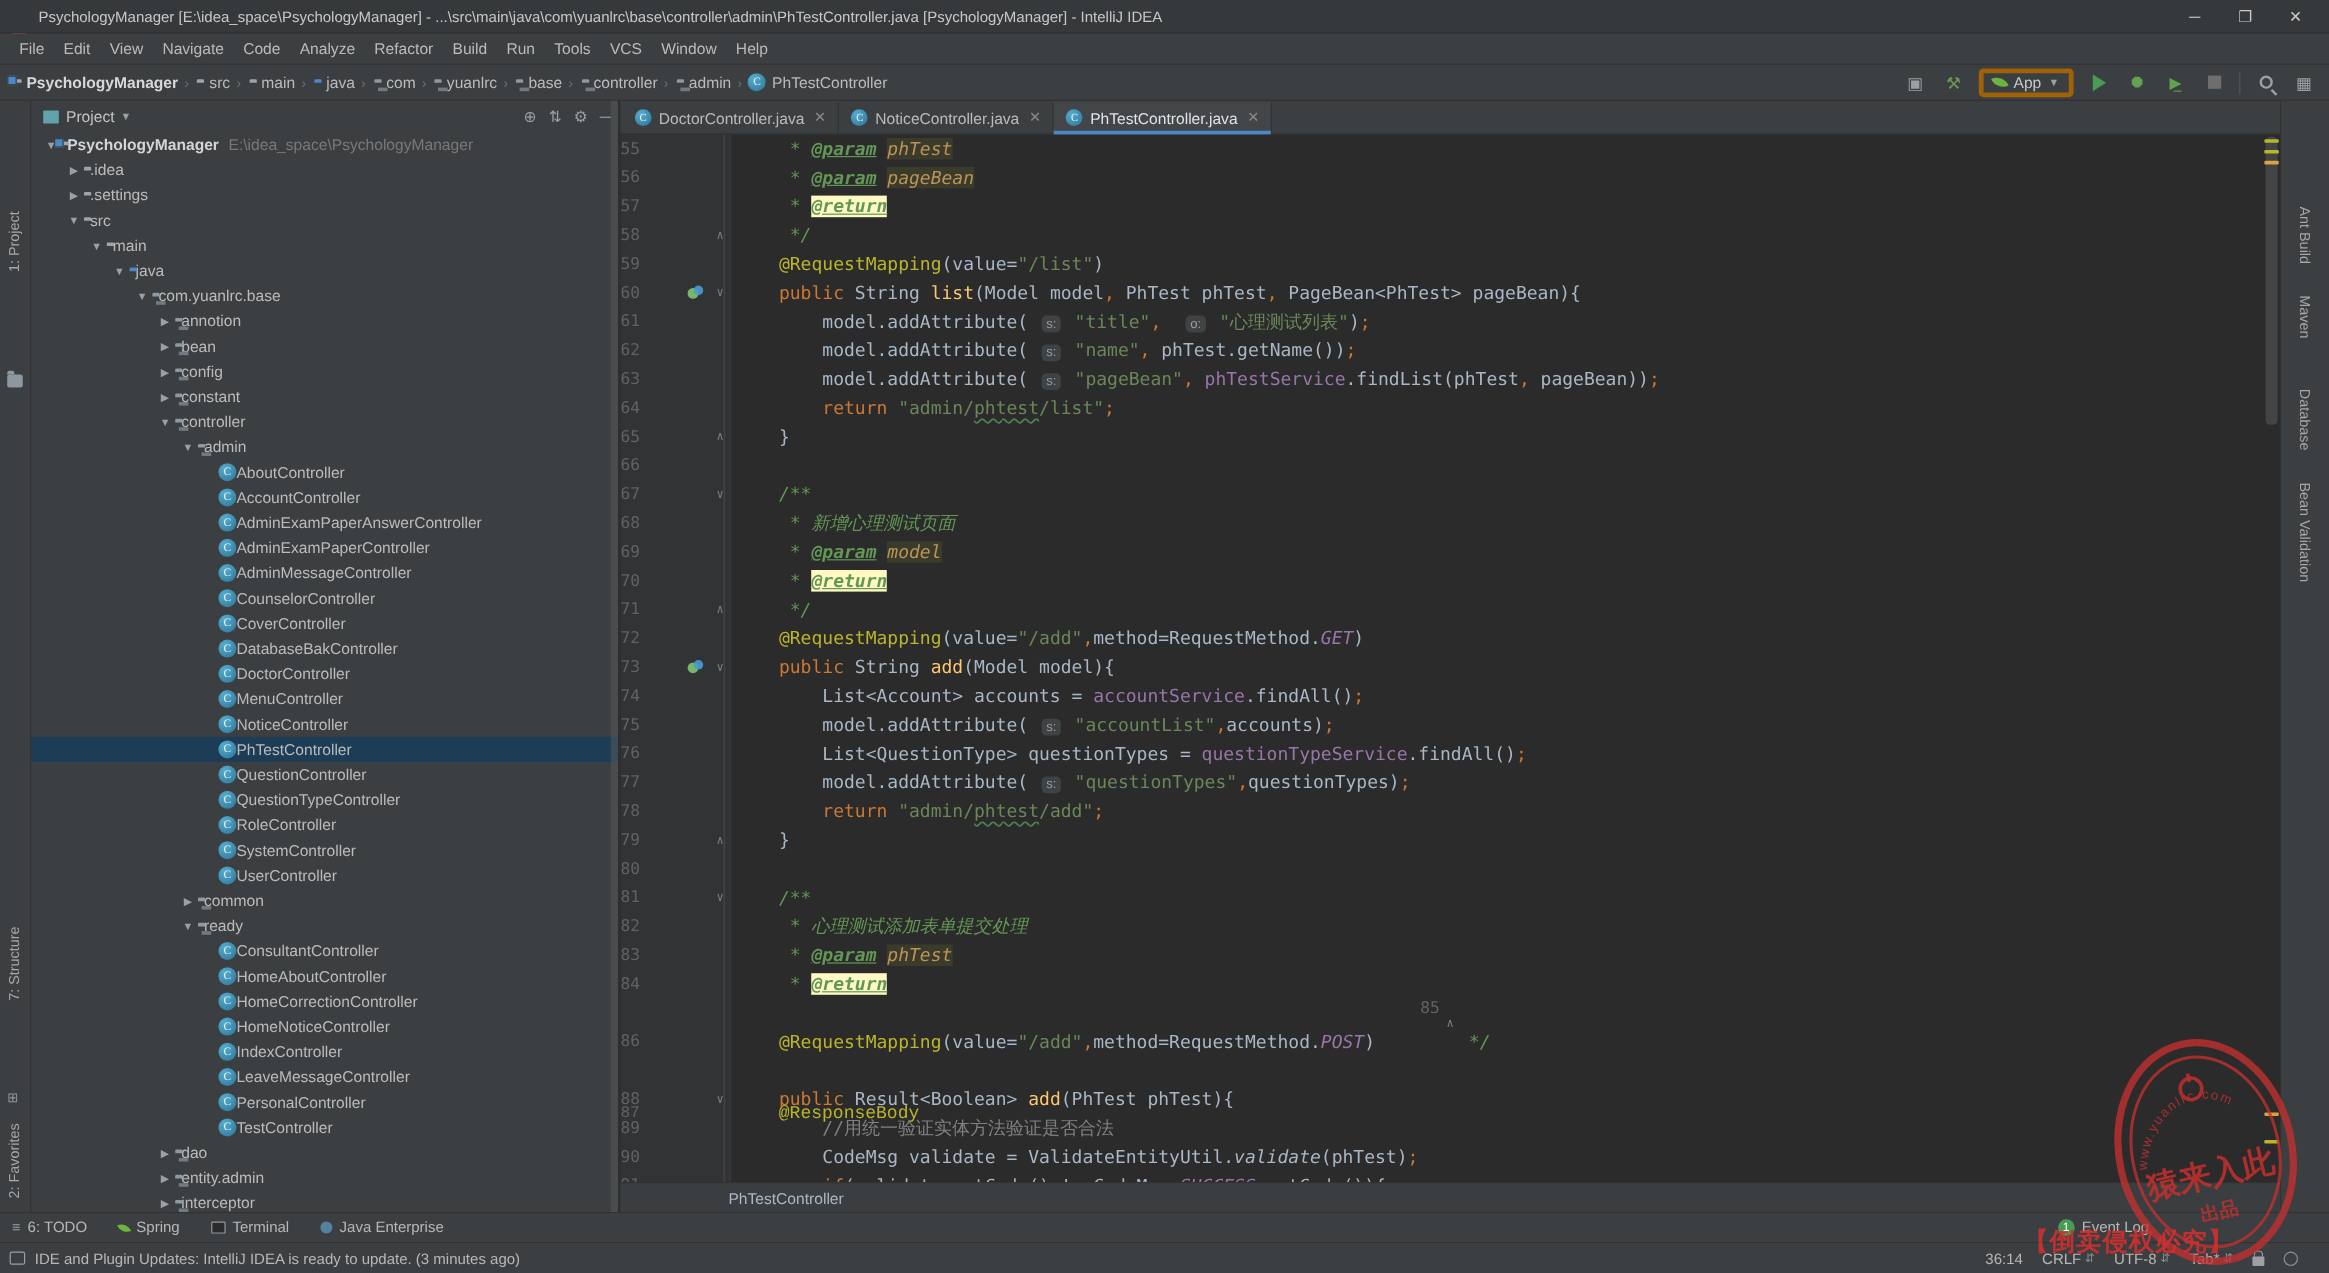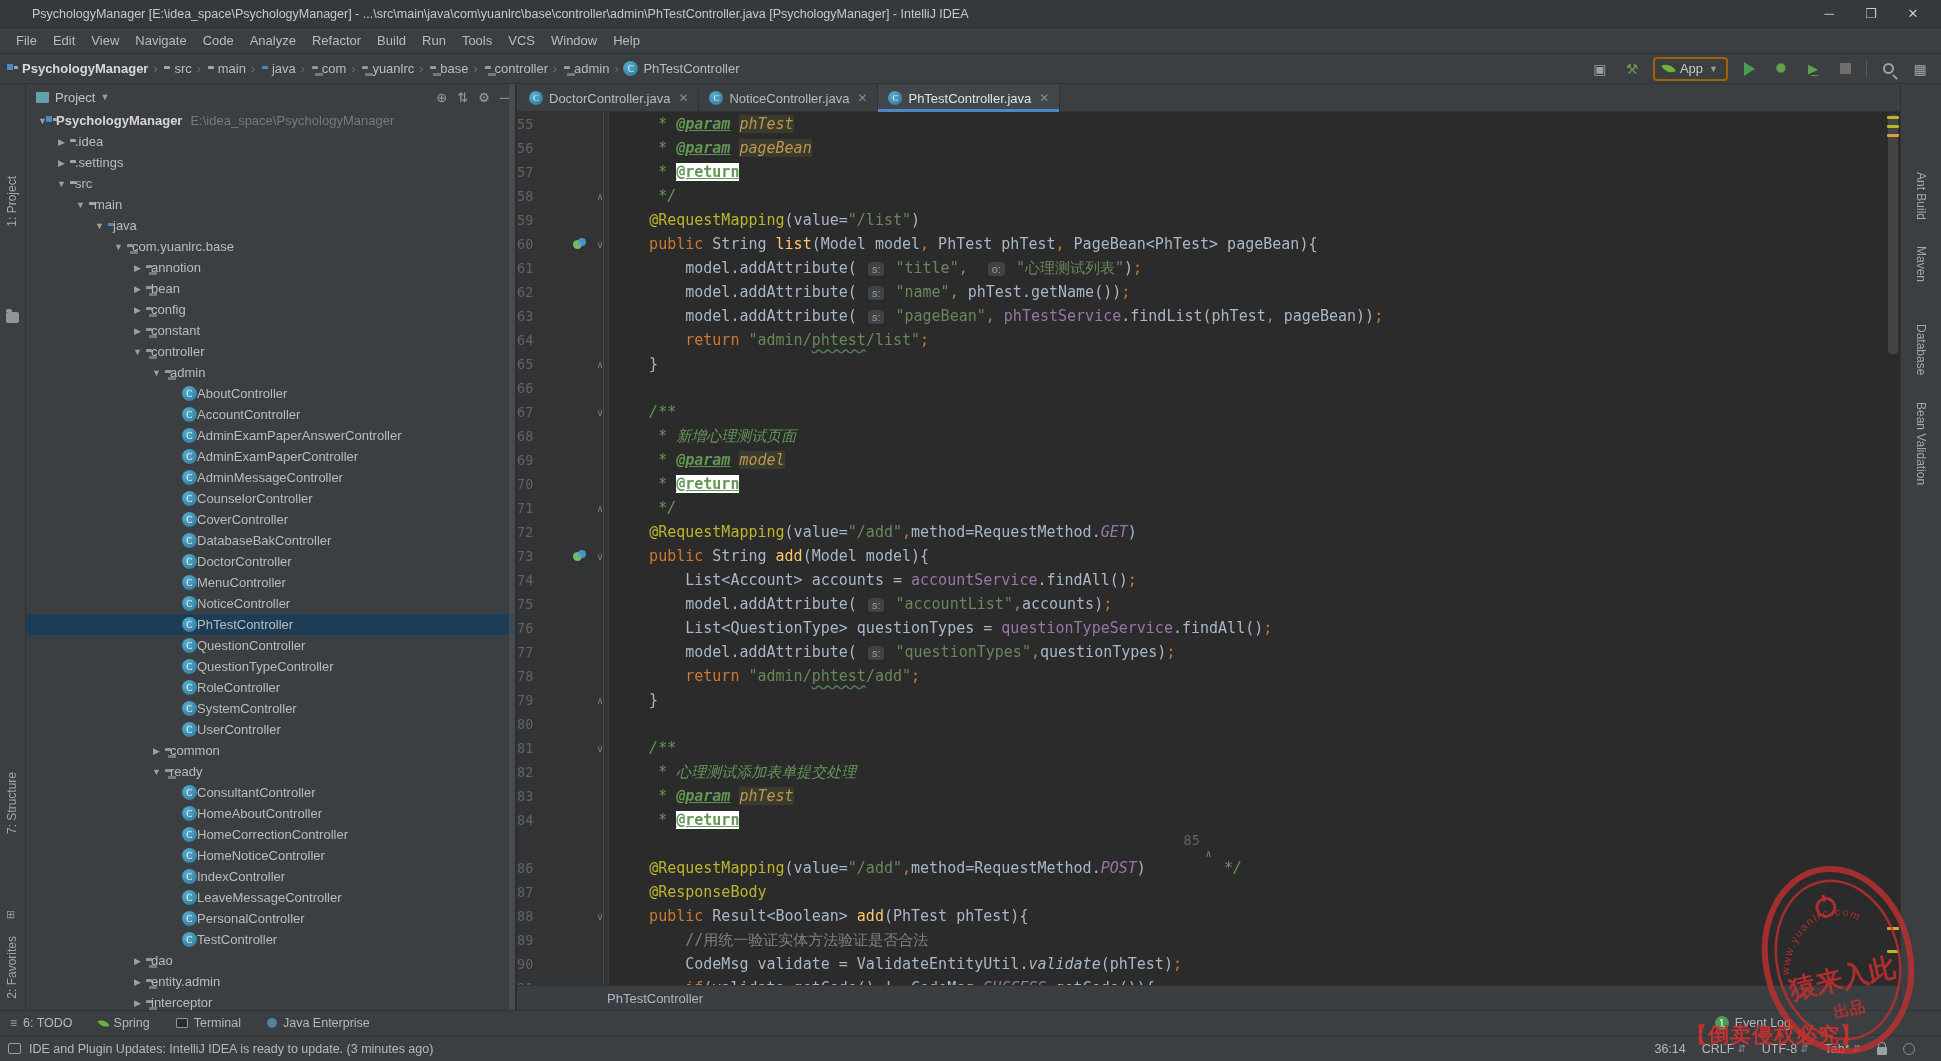--- a/index.html
+++ b/index.html
@@ -26,21 +26,21 @@
 
   
   #navbar{left:0;top:54px;width:1941px;height:30px;background:#3C3F41;display:flex;align-items:center;
           padding:0 10px;font-size:13px;border-bottom:1px solid #323232;}
   #crumbs{display:flex;align-items:center;gap:4px;white-space:nowrap;}
   .crumb{display:flex;align-items:center;gap:5px;}
   .crumb-sep{color:#6e6e6e;font-size:12px;padding:0 1px;}
   .crumb.first b{color:#d8d8d8;}
   #nav-right{margin-left:auto;display:flex;align-items:center;gap:10px;}
   .tb-icon{width:22px;height:22px;display:flex;align-items:center;justify-content:center;font-size:14px;color:#9da0a2;}
-  .run-select{display:flex;align-items:center;gap:6px;border:2px solid #a16207;border-radius:4px;
+  .run-select{display:flex;align-items:center;gap:6px;border:4px solid #a16207;border-radius:4px;
               padding:2px 8px;height:24px;color:#c8c8c8;}
   .leaf{width:11px;height:11px;background:#6DB33F;border-radius:0 100% 0 100%;transform:rotate(-25deg);}
   .play-tri{width:0;height:0;border-left:11px solid #499C54;border-top:7px solid transparent;border-bottom:7px solid transparent;}
   .stop-sq{width:11px;height:11px;background:#6e6e6e;}
   .vsep{width:1px;height:18px;background:#55585a;}
   .bug{color:#62a14f;font-size:14px;font-weight:bold;}
   .mag{position:relative;width:11px;height:11px;border:2px solid #9da0a2;border-radius:50%;}
   .mag::after{content:"";position:absolute;width:2px;height:6px;background:#9da0a2;left:9px;top:9px;transform:rotate(-45deg);}
 
   
@@ -96,21 +96,21 @@
   .bean{position:relative;width:12px;height:12px;}
   .bean::before{content:"";position:absolute;left:0;top:2px;width:9px;height:9px;border-radius:50%;background:#77b767;}
   .bean::after{content:"";position:absolute;left:5px;top:0;width:8px;height:8px;border-radius:50%;background:#4a9bd5;opacity:.9;}
 
   
   .p{color:#A9B7C6;} .k{color:#CC7832;} .a{color:#BBB529;} .s{color:#6A8759;}
   .su{color:#6A8759;text-decoration:underline wavy #4e8052;text-underline-offset:3px;}
   .o{color:#CC7832;} .c{color:#808080;}
   .d{color:#629755;font-style:italic;}
   .dt{color:#629755;font-style:italic;font-weight:bold;text-decoration:underline;}
-  .dt2{color:#629755;font-weight:bold;text-decoration:underline;background:#ffffff;}
+  .dt2{color:#629755;font-style:italic;font-weight:bold;text-decoration:underline;background:#fef9c3;}
   .dv{color:#bc9458;font-style:italic;background:#3a3b2a;}
   .f{color:#9876AA;} .m{color:#FFC66D;} .e{color:#9876AA;font-style:italic;}
   .sm{color:#A9B7C6;font-style:italic;}
   .i{background:#404345;color:#999c9e;border-radius:4px;font-size:11px;padding:1px 4px;margin:0 2px;font-family:"Liberation Sans",sans-serif;}
 
   #editor-crumb{height:25px;background:#3b3e40;border-top:1px solid #323232;display:flex;align-items:center;
                 padding-left:90px;font-size:13px;color:#a9b7c6;}
 
   
   .stripe-mark{position:absolute;width:12px;height:3px;border-radius:1px;}
@@ -708,21 +708,21 @@
             <span class="gut-ic"></span>
             <span class="fold">∧</span>
             <span class="ct"><span class="d">     */</span></span>
           </div>
           <div class="code-line" style="top: 744px;">
             <span class="ln">86</span>
             <span class="gut-ic"></span>
             <span class="fold"></span>
             <span class="ct"><span class="p">    </span><span class="a">@RequestMapping</span><span class="p">(value=</span><span class="s">"/add"</span><span class="o">,</span><span class="p">method=RequestMethod.</span><span class="e">POST</span><span class="p">)</span></span>
           </div>
-          <div class="code-line" style="top: 768px;">
+          <div class="code-line" style="top: 804px; font-family: Liberation Mono, monospace;">
             <span class="ln">87</span>
             <span class="gut-ic"></span>
             <span class="fold"></span>
             <span class="ct"><span class="p">    </span><span class="a">@ResponseBody</span></span>
           </div>
           <div class="code-line" style="top: 792px;">
             <span class="ln">88</span>
             <span class="gut-ic"></span>
             <span class="fold">∨</span>
             <span class="ct"><span class="k">    public </span><span class="p">Result&lt;Boolean&gt; </span><span class="m">add</span><span class="p">(PhTest phTest){</span></span>

